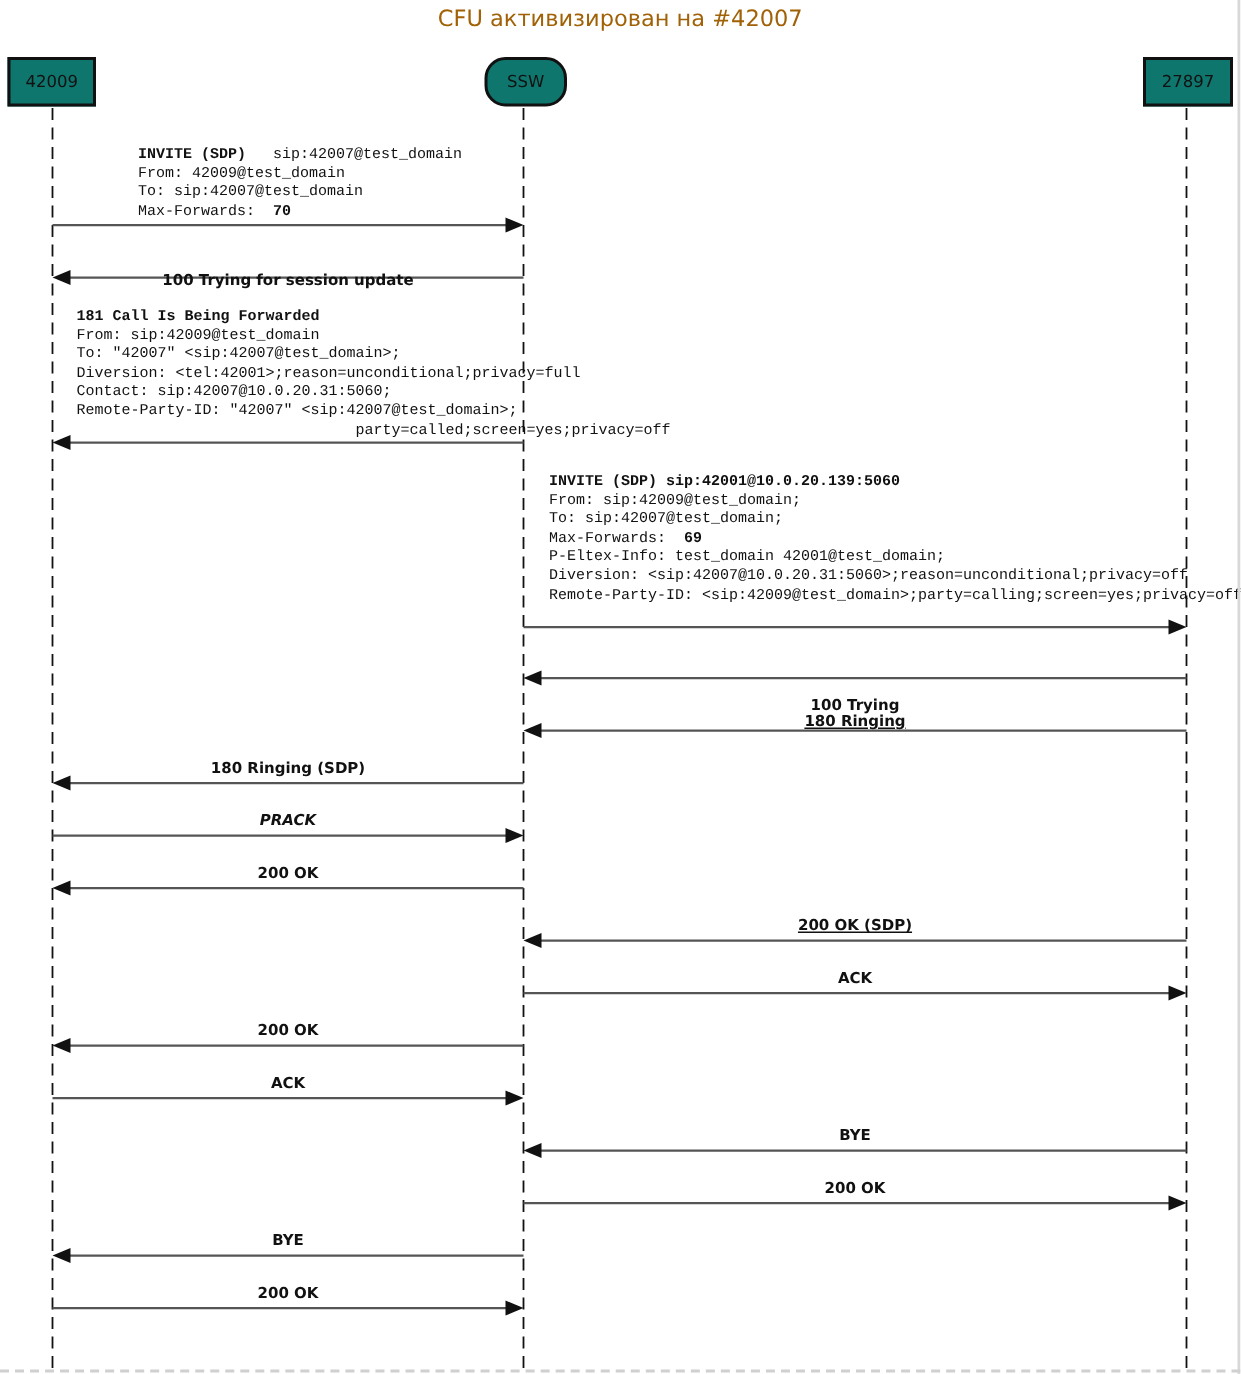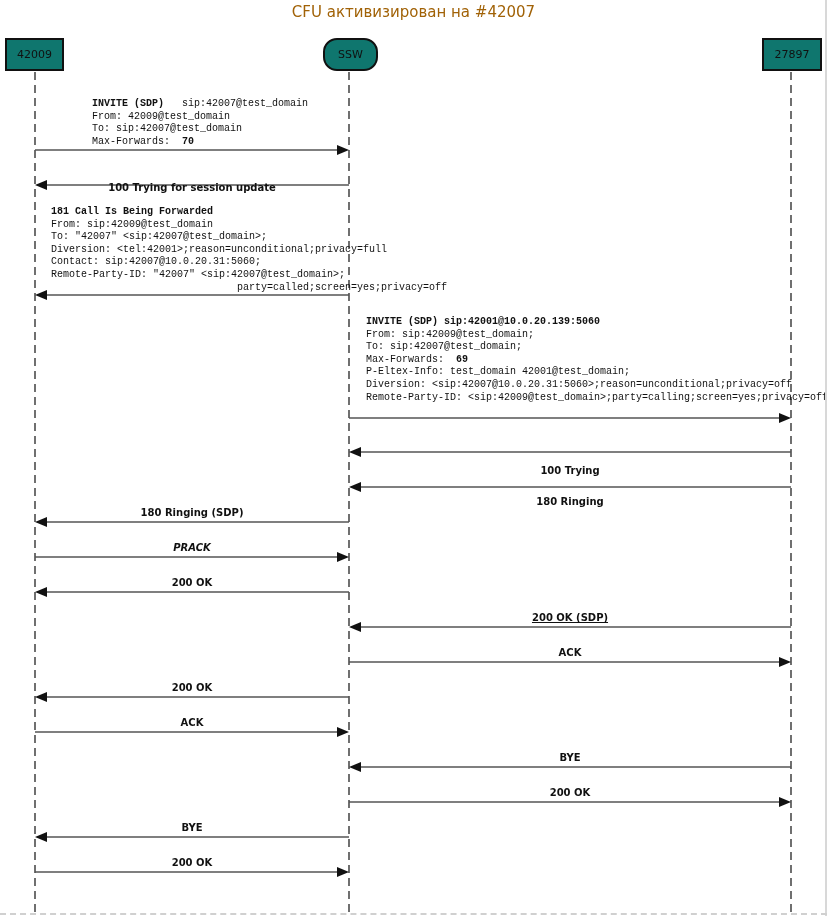--- a/index.html
+++ b/index.html
@@ -107,21 +107,21 @@
       <line x1="35" x2="339" y1="872" y2="872" stroke="#555" stroke-width="1.5"></line>
       <polygon points="349,872 337,867 337,877" fill="#111"></polygon>
     </g>
   </svg>
 <div id="labels">
     <div class="lbl" style="left: 92px; top: 98px;"><div><span class="b">INVITE (SDP)</span><span>   sip:42007@test_domain</span></div><div><span>From: 42009@test_domain</span></div><div><span>To: sip:42007@test_domain</span></div><div><span>Max-Forwards:  </span><span class="b">70</span></div></div>
     <div class="clbl" style="left: 192px; top: 170px; margin-top: 12px;">100 Trying for session update</div>
     <div class="lbl" style="left: 51px; top: 206px;"><div><span class="b">181 Call Is Being Forwarded</span></div><div><span>From: sip:42009@test_domain</span></div><div><span>To: "42007" &lt;sip:42007@test_domain&gt;;</span></div><div><span>Diversion: &lt;tel:42001&gt;;reason=unconditional;privacy=full</span></div><div><span>Contact: sip:42007@10.0.20.31:5060;</span></div><div><span>Remote-Party-ID: "42007" &lt;sip:42007@test_domain&gt;;</span></div><div><span>                               party=called;screen=yes;privacy=off</span></div></div>
     <div class="lbl" style="left: 366px; top: 316px;"><div><span class="b">INVITE (SDP) sip:42001@10.0.20.139:5060</span></div><div><span>From: sip:42009@test_domain;</span></div><div><span>To: sip:42007@test_domain;</span></div><div><span>Max-Forwards:  </span><span class="b">69</span></div><div><span>P-Eltex-Info: test_domain 42001@test_domain;</span></div><div><span>Diversion: &lt;sip:42007@10.0.20.31:5060&gt;;reason=unconditional;privacy=off</span></div><div><span>Remote-Party-ID: &lt;sip:42009@test_domain&gt;;party=calling;screen=yes;privacy=off</span></div></div>
     <div class="clbl" style="left: 570px; top: 437px; margin-top: 28px;">100 Trying</div>
-    <div class="clbl" style="left: 570px; top: 496px;">180 Ringing</div>
+    <div class="clbl" style="left: 570px; top: 476px; text-decoration: underline;">180 Ringing</div>
     <div class="clbl" style="left: 192px; top: 507px;">180 Ringing (SDP)</div>
     <div class="clbl" style="left: 192px; top: 542px; font-style: italic;">PRACK</div>
     <div class="clbl" style="left: 192px; top: 577px;">200 OK</div>
     <div class="clbl" style="left: 570px; top: 612px; text-decoration: underline;">200 OK (SDP)</div>
     <div class="clbl" style="left: 570px; top: 647px;">ACK</div>
     <div class="clbl" style="left: 192px; top: 682px;">200 OK</div>
     <div class="clbl" style="left: 192px; top: 717px;">ACK</div>
     <div class="clbl" style="left: 570px; top: 752px;">BYE</div>
     <div class="clbl" style="left: 570px; top: 787px;">200 OK</div>
     <div class="clbl" style="left: 192px; top: 822px;">BYE</div>

